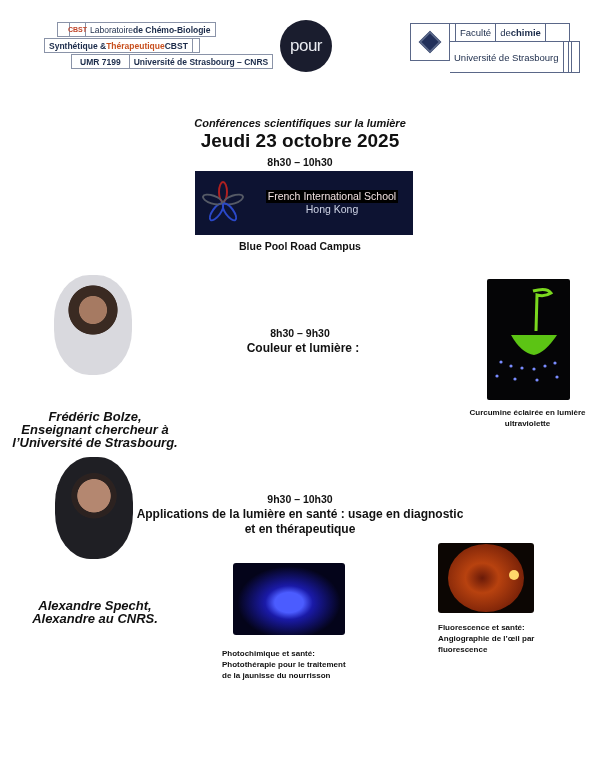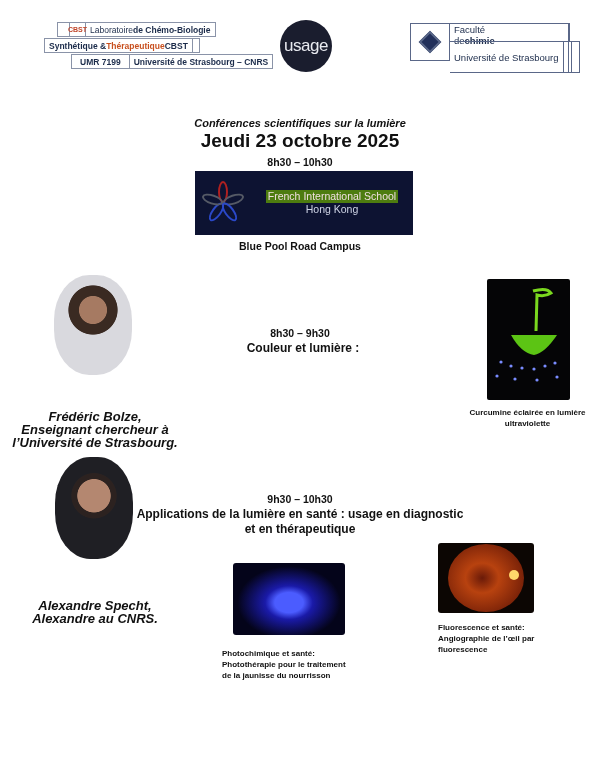--- a/index.html
+++ b/index.html
@@ -21,35 +21,35 @@
   .b { font-weight: bold; }
   .orange { color: #c8501f; font-weight: bold; }
 
   
   .cnrs { left: 280px; top: 20px; width: 52px; height: 52px; border-radius: 50%; background: #1a1d2e; display: flex; align-items: center; justify-content: center; color: #e8eaf0; font-size: 17px; letter-spacing: -0.5px; }
 
   
   .fac-logo { left: 410px; top: 23px; width: 170px; height: 40px; font-size: 9.5px; color: #1b2b4a; }
   .fac-icon-box { position: absolute; left: 0; top: 0; width: 40px; height: 38px; border: 1px solid #5a6788; display: flex; align-items: center; justify-content: center; }
   .diamond { width: 16px; height: 16px; background: #22305a; transform: rotate(45deg); border: 2px solid #5a6788; }
-  .fac-r1 { position: absolute; left: 40px; top: 0; width: 120px; height: 19px; display: flex; border: 1px solid #5a6788; border-left: none; flex-direction: column; }
+  .fac-r1 { position: absolute; left: 40px; top: 0; width: 120px; height: 19px; display: flex; border: 1px solid #5a6788; border-left: none; }
   .fac-r2 { position: absolute; left: 40px; top: 18px; width: 130px; height: 32px; display: flex; border: 1px solid #5a6788; border-left: none; }
   .fac-r1 .cell, .fac-r2 .cell { border-right: 1px solid #5a6788; }
 
   
   .center { position: absolute; left: 0; width: 600px; text-align: center; }
   .subtitle { top: 117px; font-size: 11px; font-style: italic; font-weight: bold; }
   .date { top: 130px; font-size: 19px; font-weight: bold; }
   .time-main { top: 156px; font-size: 10.5px; font-weight: bold; }
 
   .lfi { left: 195px; top: 171px; width: 218px; height: 64px; background: #0d1332; display: flex; align-items: center; }
   .flower { width: 56px; height: 64px; position: relative; }
   .petal { position: absolute; width: 10px; height: 22px; border-radius: 50%; border: 2px solid; left: 23px; top: 10px; transform-origin: 50% 100%; }
   .lfi-text { flex: 1; text-align: center; color: #cfd4e6; font-size: 10.5px; line-height: 13px; }
-  .lfi-red { background: #4d7c0f; color: #f0e0e0; display: inline-block; padding: 0 2px; }
+  .lfi-red { background: #000000; color: #f0e0e0; display: inline-block; padding: 0 2px; }
   .campus { top: 240px; font-size: 10.5px; font-weight: bold; }
 
   
   .photo { border-radius: 50%; overflow: hidden; }
   .p1 { left: 54px; top: 275px; width: 78px; height: 100px; border-radius: 45%; background: radial-gradient(circle at 50% 35%, #a67a62 0 18%, #3a2a22 19% 32%, #d9d9de 33% 100%); }
   .p2 { left: 55px; top: 457px; width: 78px; height: 102px; border-radius: 45%; background: radial-gradient(circle at 50% 38%, #b48770 0 22%, #2c2220 23% 30%, #1f1f24 31% 100%); }
 
   .speaker { text-align: center; font-style: italic; font-weight: bold; font-size: 13px; line-height: 13px; margin-top: 29px; }
   .s1 { left: 10px; top: 381px; width: 170px; }
   .s2 { left: 25px; top: 570px; width: 140px; }
@@ -91,21 +91,21 @@
         <span class="b"> CBST</span>
     </div>
     <div class="cell blank" style="width:6px"></div>
   </div>
   <div class="lab-row lab-row3">
     <div class="cell b" style="padding:0 8px">UMR 7199</div>
     <div class="cell b">Université de Strasbourg – CNRS</div>
   </div>
 </div>
 
-<div class="abs cnrs">usage</div>
+<div class="abs cnrs">pour</div>
 
 <div class="abs fac-logo">
   <div class="fac-icon-box">
     <div class="diamond"></div>
   </div>
   <div class="fac-r1">
     <div class="cell blank" style="width:6px"></div>
     <div class="cell">Faculté</div>
     <div class="cell">
       <span>de </span>

